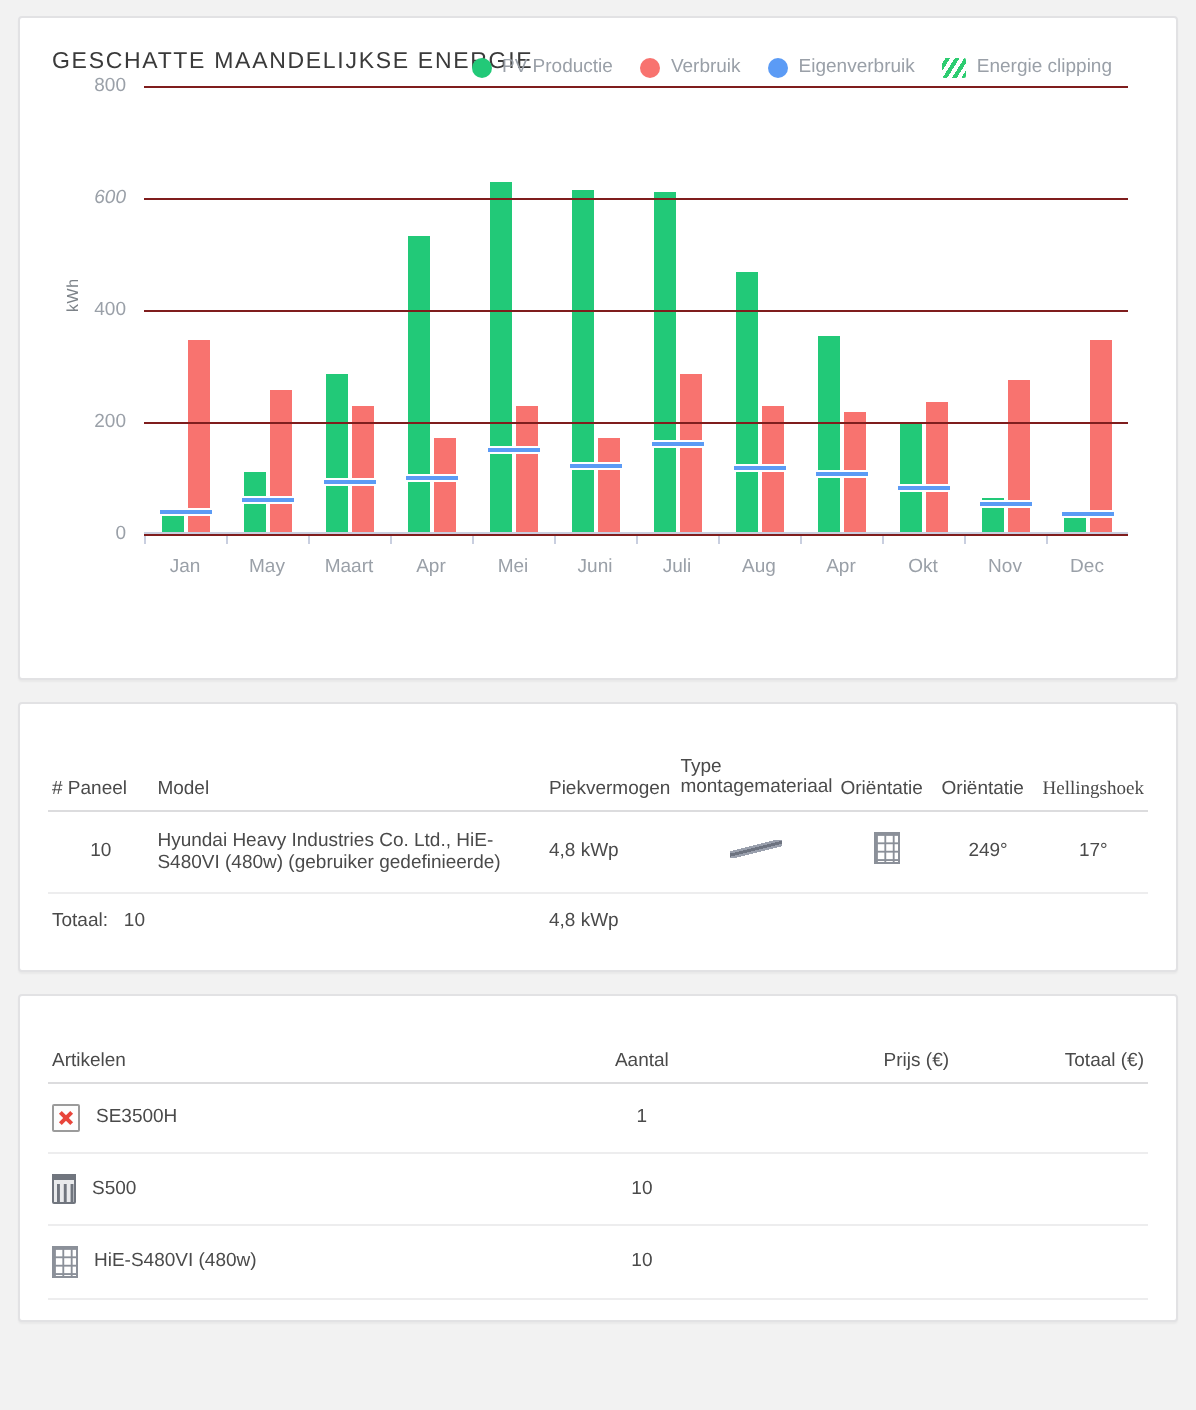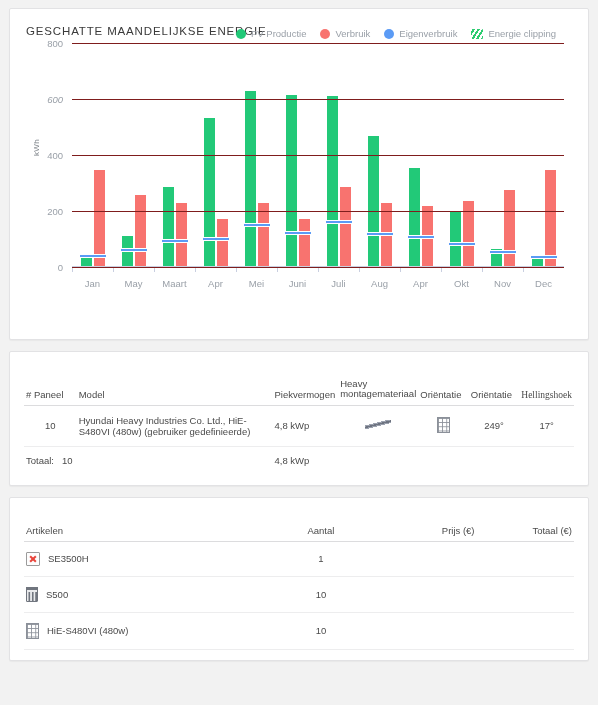--- a/index.html
+++ b/index.html
@@ -320,21 +320,21 @@
   </div>
 
   <div class="card">
     <table class="tbl">
       <thead>
         <tr>
           <th class="ta-l w-num"># Paneel</th>
           <th class="ta-l w-model">Model</th>
           <th class="ta-l w-pk">Piekvermogen</th>
           <th class="ta-l w-mount">
-            <span class="hdr-type">Heavy</span>
+            <span class="hdr-type">Type</span>
             <span class="hdr-type">montagemateriaal</span>
           </th>
           <th class="ta-l w-or">Oriëntatie</th>
           <th class="ta-l w-or2">Oriëntatie</th>
           <th class="ta-l w-tilt">Hellingshoek</th>
         </tr>
       </thead>
       <tbody>
         <tr>
           <td class="ta-c">10</td>

